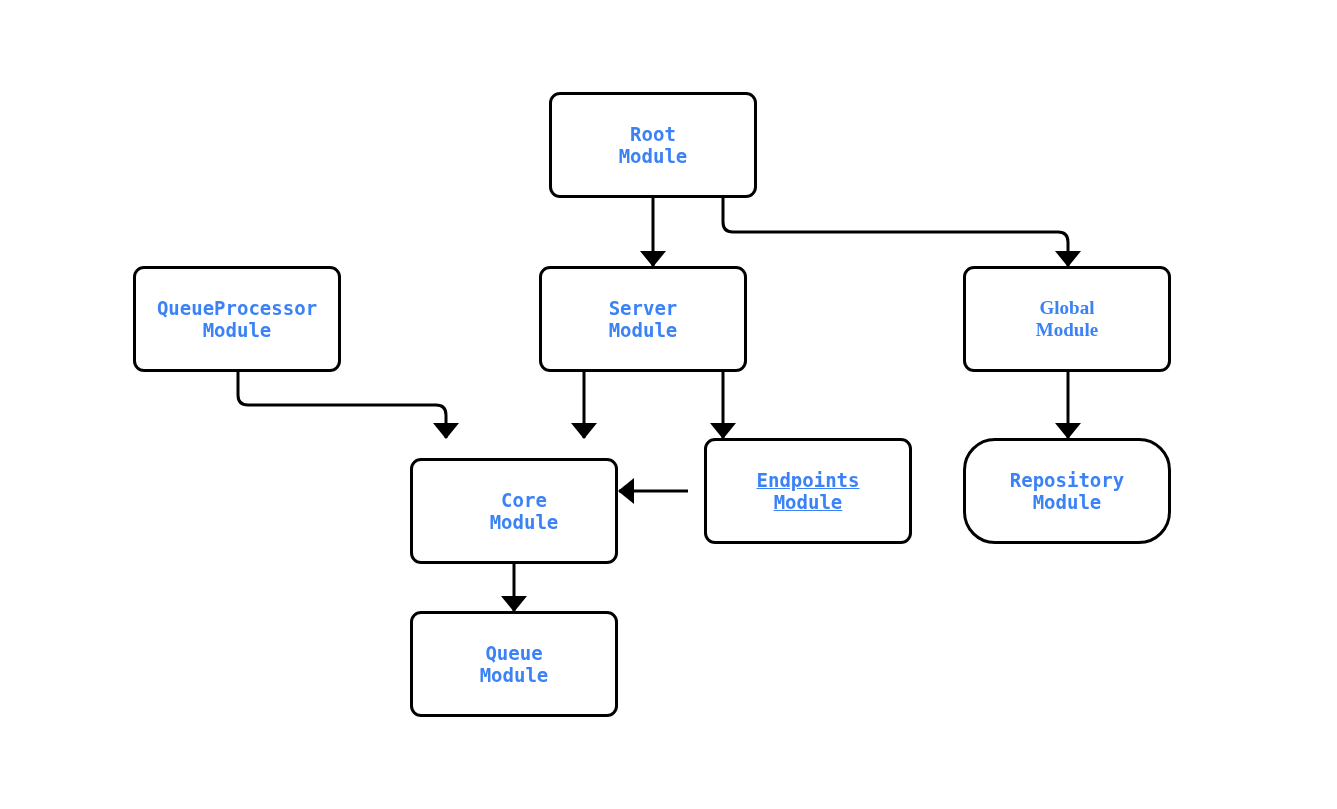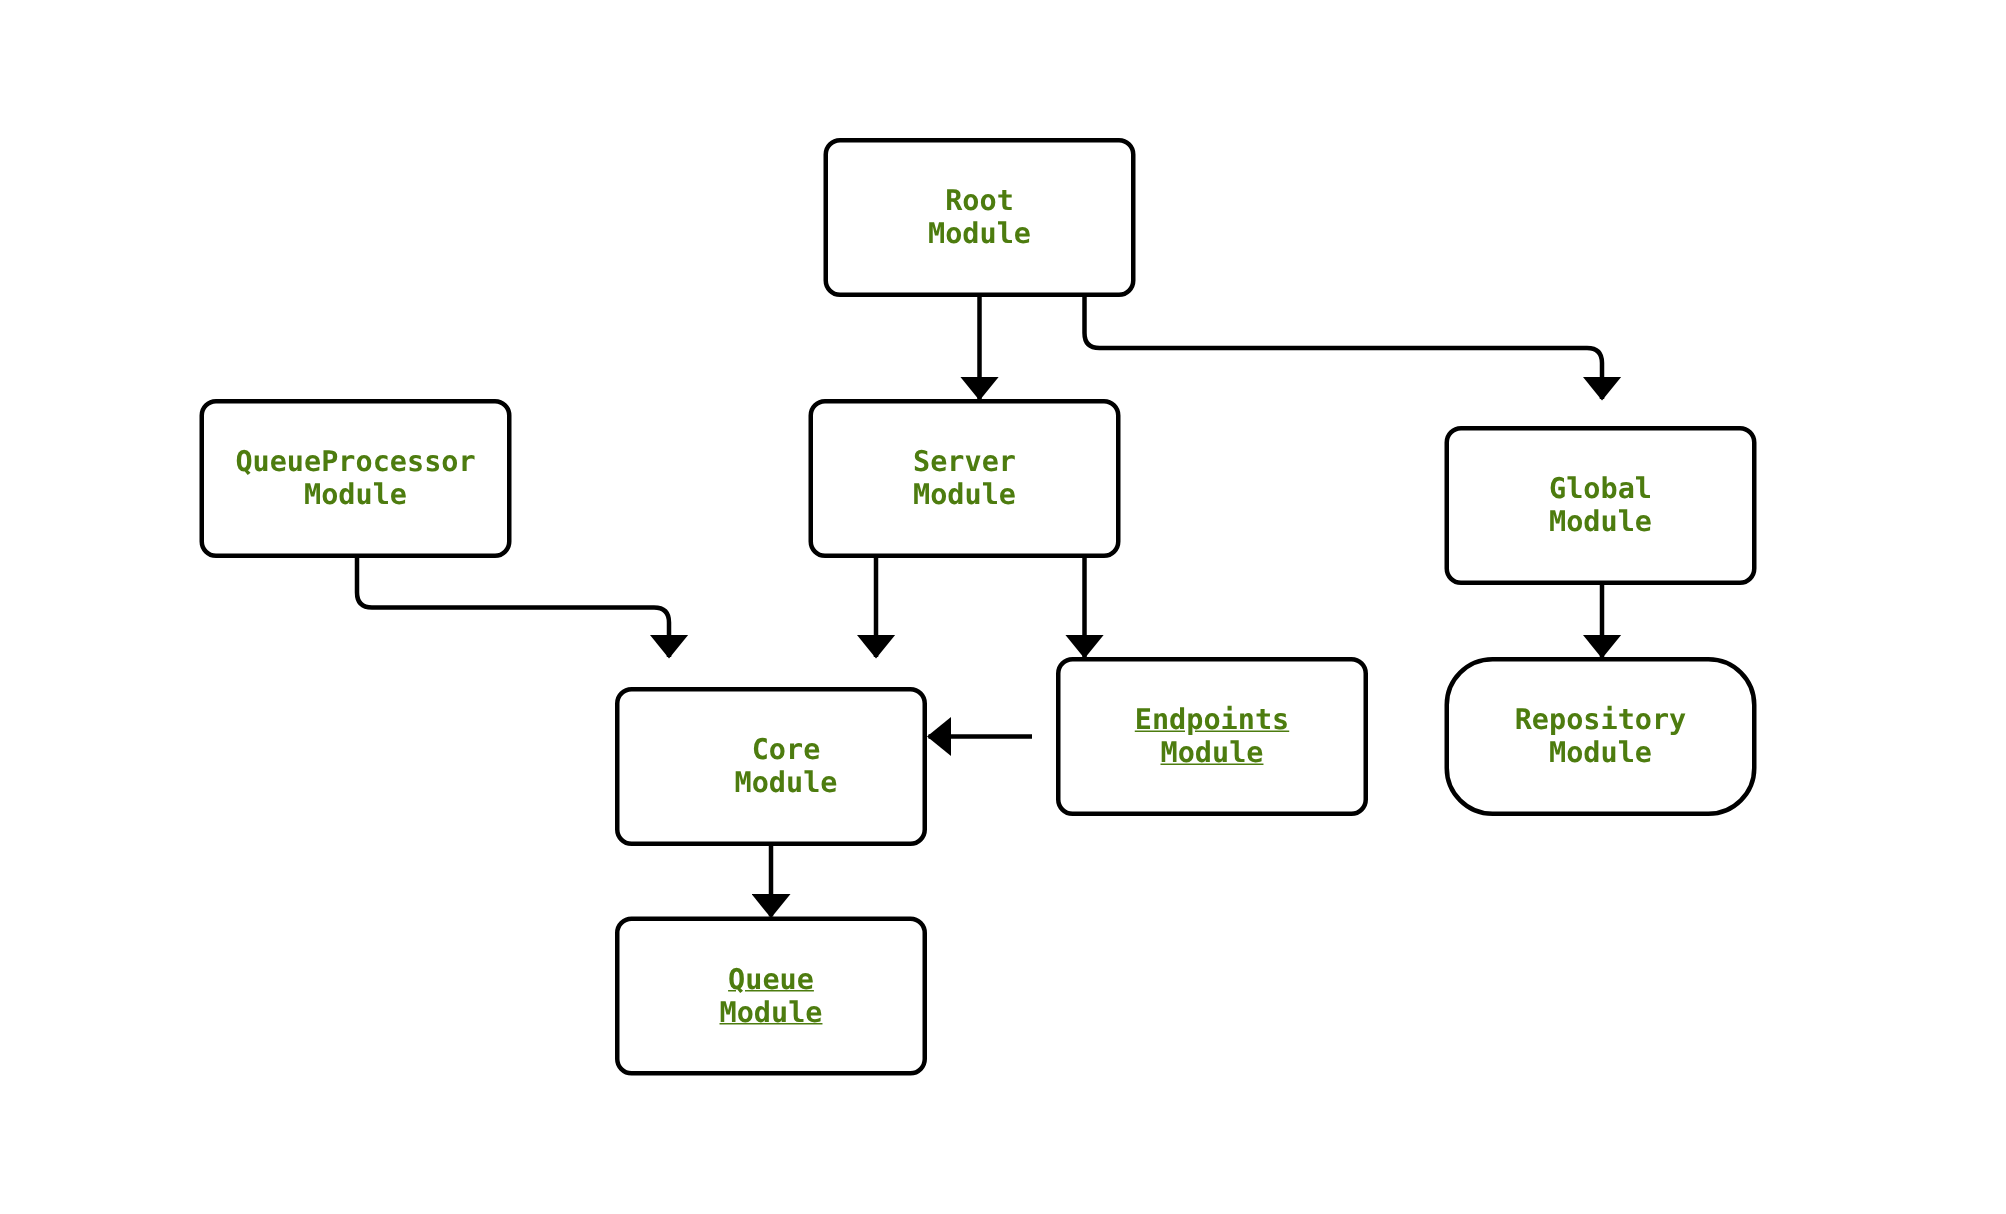--- a/index.html
+++ b/index.html
@@ -35,31 +35,31 @@
     background: #ffffff;
     border: 3px solid #000000;
     border-radius: 11px;
     display: flex;
     align-items: center;
     justify-content: center;
     text-align: center;
     font-weight: bold;
     font-size: 19px;
     line-height: 22px;
-    color: #4d7c0f;
+    color: #3b82f6;
     white-space: pre-line;
   }
   .node-root          { left: 549px; top: 92px;  }
   .node-queueprocessor{ left: 133px; top: 266px; text-align: center; }
   .node-server        { left: 539px; top: 266px; }
-  .node-global        { left: 963px; top: 284px; }
+  .node-global        { left: 963px; top: 266px; font-family: Liberation Serif, serif; }
   .node-core          { left: 410px; top: 458px; padding-left: 20px; }
   .node-endpoints     { left: 704px; top: 438px; text-decoration: underline; }
   .node-repository    { left: 963px; top: 438px; border-radius: 32px; }
-  .node-queue         { left: 410px; top: 611px; text-decoration: underline; }
+  .node-queue         { left: 410px; top: 611px; }
 </style>
 </head>
 <body>
 
 <div class="canvas">
 
   <svg class="edges-layer" width="1337" height="809" viewBox="0 0 1337 809" xmlns="http://www.w3.org/2000/svg">
     <defs>
       <marker id="arrowhead" viewBox="0 0 16 26" markerWidth="16" markerHeight="26" refX="15" refY="13" orient="auto" markerUnits="userSpaceOnUse">
         <polygon points="0,0 16,13 0,26" fill="#000000"></polygon>

